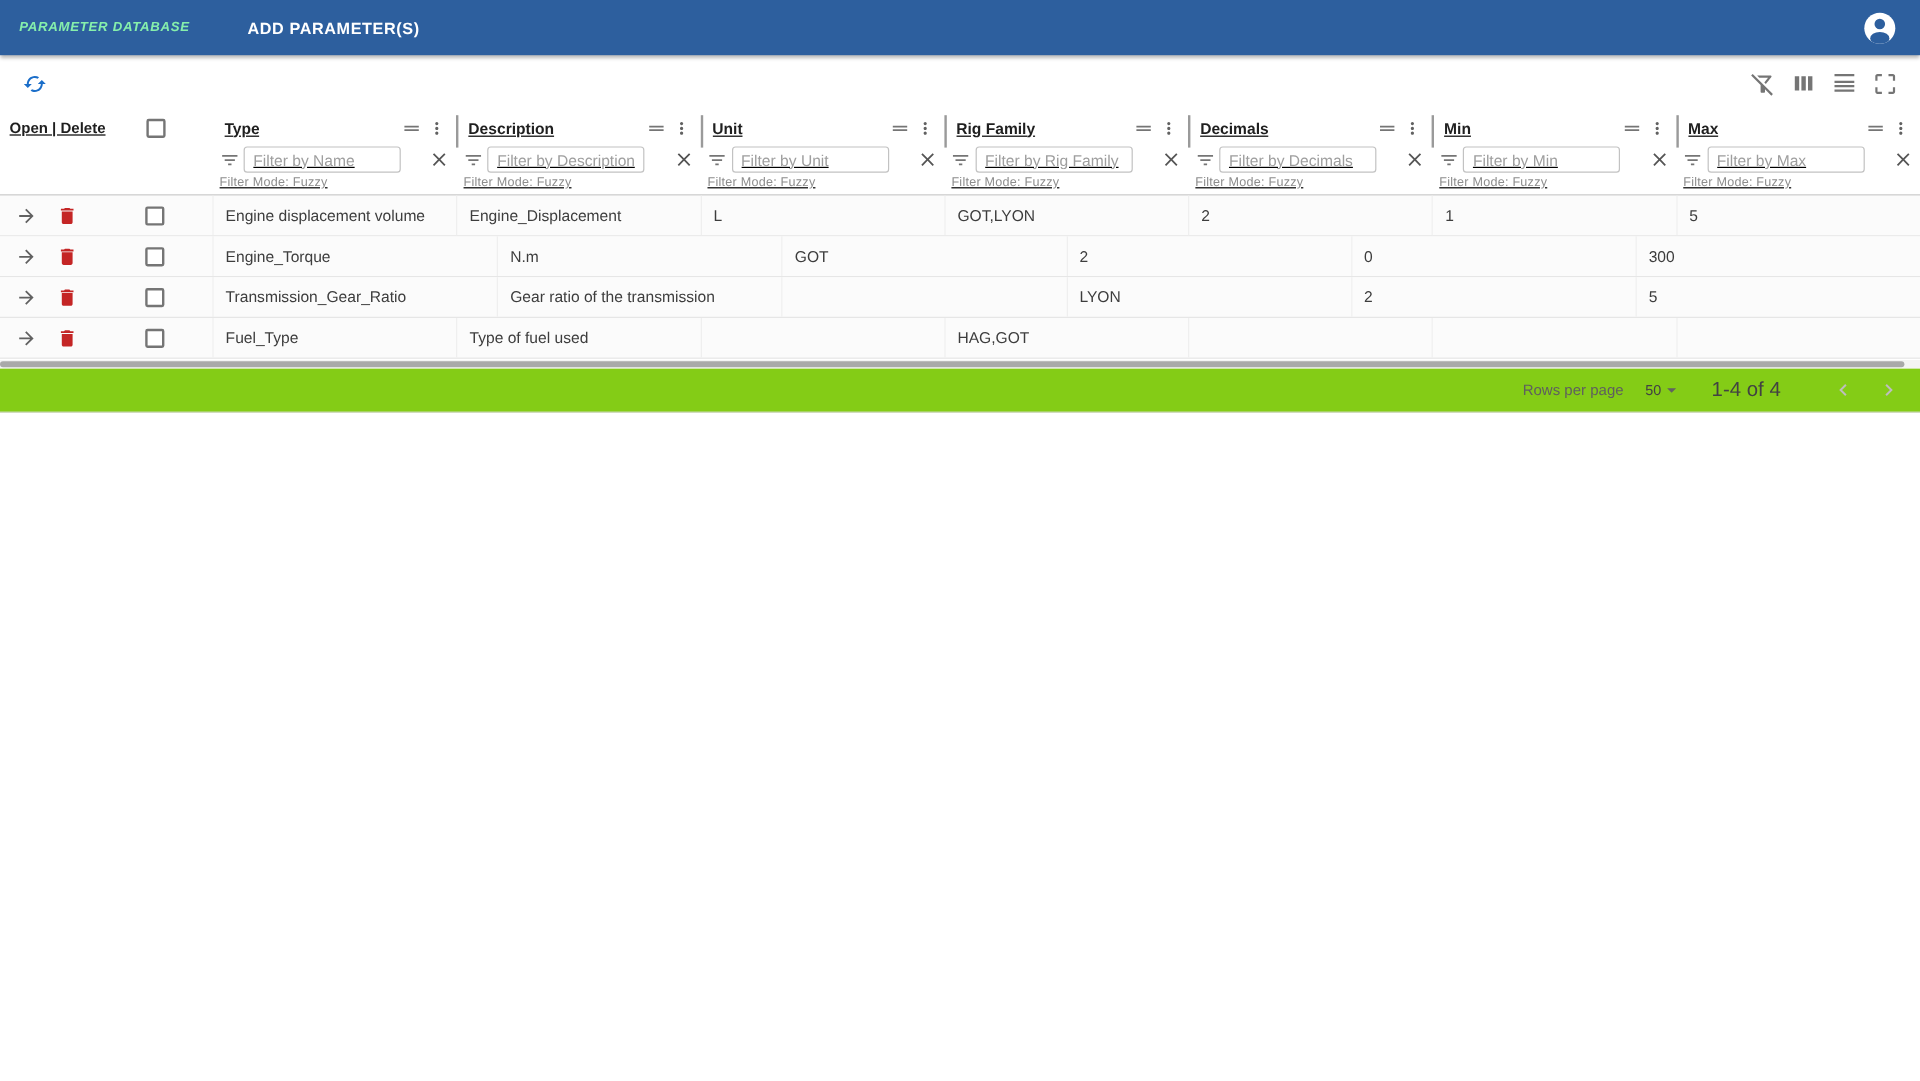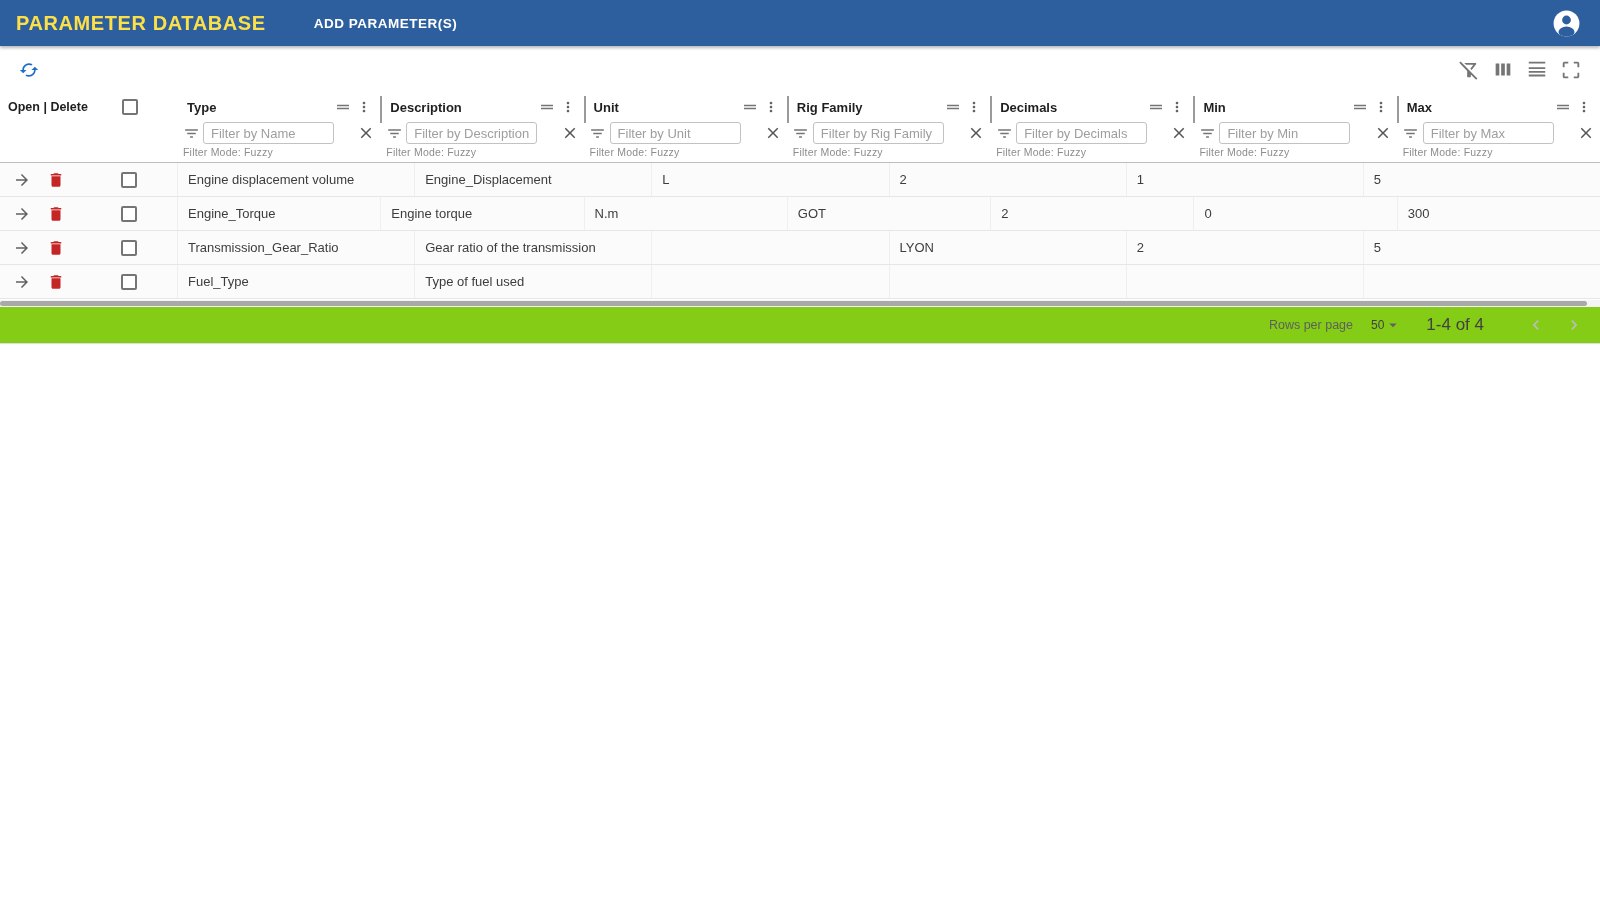--- a/index.html
+++ b/index.html
@@ -2,37 +2,37 @@
 <html><head>
 <meta charset="utf-8">
 <style>
   * { box-sizing: border-box; margin: 0; padding: 0; }
   html, body { width: 1600px; height: 901px; background: #ffffff;
     font-family: "Liberation Sans", sans-serif; overflow: hidden; }
 
   
   .appbar { height: 46px; background: #2d5f9e; display: flex; align-items: center;
     padding: 0 16px; box-shadow: 0 2px 3px rgba(0,0,0,.28); position: relative; z-index: 10; }
-  .appbar-title { color: #fde047; font-size: 20px; font-weight: bold; letter-spacing: .6px; white-space: nowrap; }
+  .appbar-title { color: #86efac; font-size: 11px; font-weight: bold; letter-spacing: .6px; white-space: nowrap; font-style: italic; }
   .appbar-tab { color: #fff; font-size: 13.5px; font-weight: bold; letter-spacing: .5px;
     margin-left: 48px; cursor: pointer; white-space: nowrap; }
   .avatar-btn { margin-left: auto; background: none; border: none; cursor: pointer;
     width: 36px; height: 36px; display: flex; align-items: center; justify-content: center; }
 
   
   .toolbar { height: 48px; display: flex; align-items: center; padding: 0 12px; background: #fff; }
   .icon-btn { width: 34px; height: 34px; background: none; border: none; cursor: pointer;
     display: flex; align-items: center; justify-content: center; border-radius: 50%; }
   .toolbar-right { margin-left: auto; display: flex; align-items: center; }
 
   
   .acol  { flex: 0 0 177px; min-width: 0; }
   .dcol  { flex: 1 1 0; min-width: 0; position: relative; }
 
-  .ghead { display: flex; border-bottom: 1px solid #bdbdbd; padding-bottom: 1px; background: #fff; }
+  .ghead { display: flex; border-bottom: 1px solid #bdbdbd; padding-bottom: 1px; background: #fff; text-decoration: underline; }
   .trow  { height: 26px; display: flex; align-items: center; }
   .acol .trow { padding-left: 8px; }
   .actions-label { font-size: 12.5px; font-weight: bold; color: #1f1f1f; white-space: nowrap; }
   .head-cb { margin-left: auto; margin-right: 39px; }
   .cb { display: inline-block; width: 16px; height: 16px; border: 2px solid #757575;
     border-radius: 2px; background: #fff; cursor: pointer; flex: 0 0 auto; }
 
   .dcol .trow { padding: 0 6px 0 10px; }
   .dcol.divided::before { content: ""; position: absolute; left: 0; top: 2px;
     width: 2px; height: 27px; background: #9a9a9a; }
@@ -439,20 +439,21 @@
           <svg width="18" height="18" viewBox="0 0 24 24" fill="#c42525">
               <path d="M6 19c0 1.1.9 2 2 2h8c1.1 0 2-.9 2-2V7H6v12zM19 4h-3.5l-1-1h-5l-1 1H5v2h14V4z"></path>
             </svg>
         </span>
       </button>
       <span class="cb row-cb"></span>
     </div>
     <div class="dcol">Engine displacement volume</div>
     <div class="dcol">Engine_Displacement</div>
     <div class="dcol">L</div>
+    <div class="dcol">GOT,LYON</div>
     <div class="dcol">2</div>
     <div class="dcol">1</div>
     <div class="dcol">5</div>
   </div>
 
   <div class="grow">
     <div class="acol">
       <button class="arrow-btn">
         <span>
           <svg width="18" height="18" viewBox="0 0 24 24" fill="#616161">
@@ -463,21 +464,20 @@
       <button class="trash-btn">
         <span>
           <svg width="18" height="18" viewBox="0 0 24 24" fill="#c42525">
               <path d="M6 19c0 1.1.9 2 2 2h8c1.1 0 2-.9 2-2V7H6v12zM19 4h-3.5l-1-1h-5l-1 1H5v2h14V4z"></path>
             </svg>
         </span>
       </button>
       <span class="cb row-cb"></span>
     </div>
     <div class="dcol">Engine_Torque</div>
-    <div class="dcol">Engine torque</div>
     <div class="dcol">N.m</div>
     <div class="dcol">GOT</div>
     <div class="dcol">2</div>
     <div class="dcol">0</div>
     <div class="dcol">300</div>
   </div>
 
   <div class="grow">
     <div class="acol">
       <button class="arrow-btn">
@@ -518,20 +518,21 @@
           <svg width="18" height="18" viewBox="0 0 24 24" fill="#c42525">
               <path d="M6 19c0 1.1.9 2 2 2h8c1.1 0 2-.9 2-2V7H6v12zM19 4h-3.5l-1-1h-5l-1 1H5v2h14V4z"></path>
             </svg>
         </span>
       </button>
       <span class="cb row-cb"></span>
     </div>
     <div class="dcol">Fuel_Type</div>
     <div class="dcol">Type of fuel used</div>
     <div class="dcol"></div>
+    <div class="dcol">HAG,GOT</div>
     <div class="dcol"></div>
     <div class="dcol"></div>
     <div class="dcol"></div>
   </div>
 
 </div>
 
 <div class="hscroll">
   <div class="hscroll-thumb"></div>
 </div>

